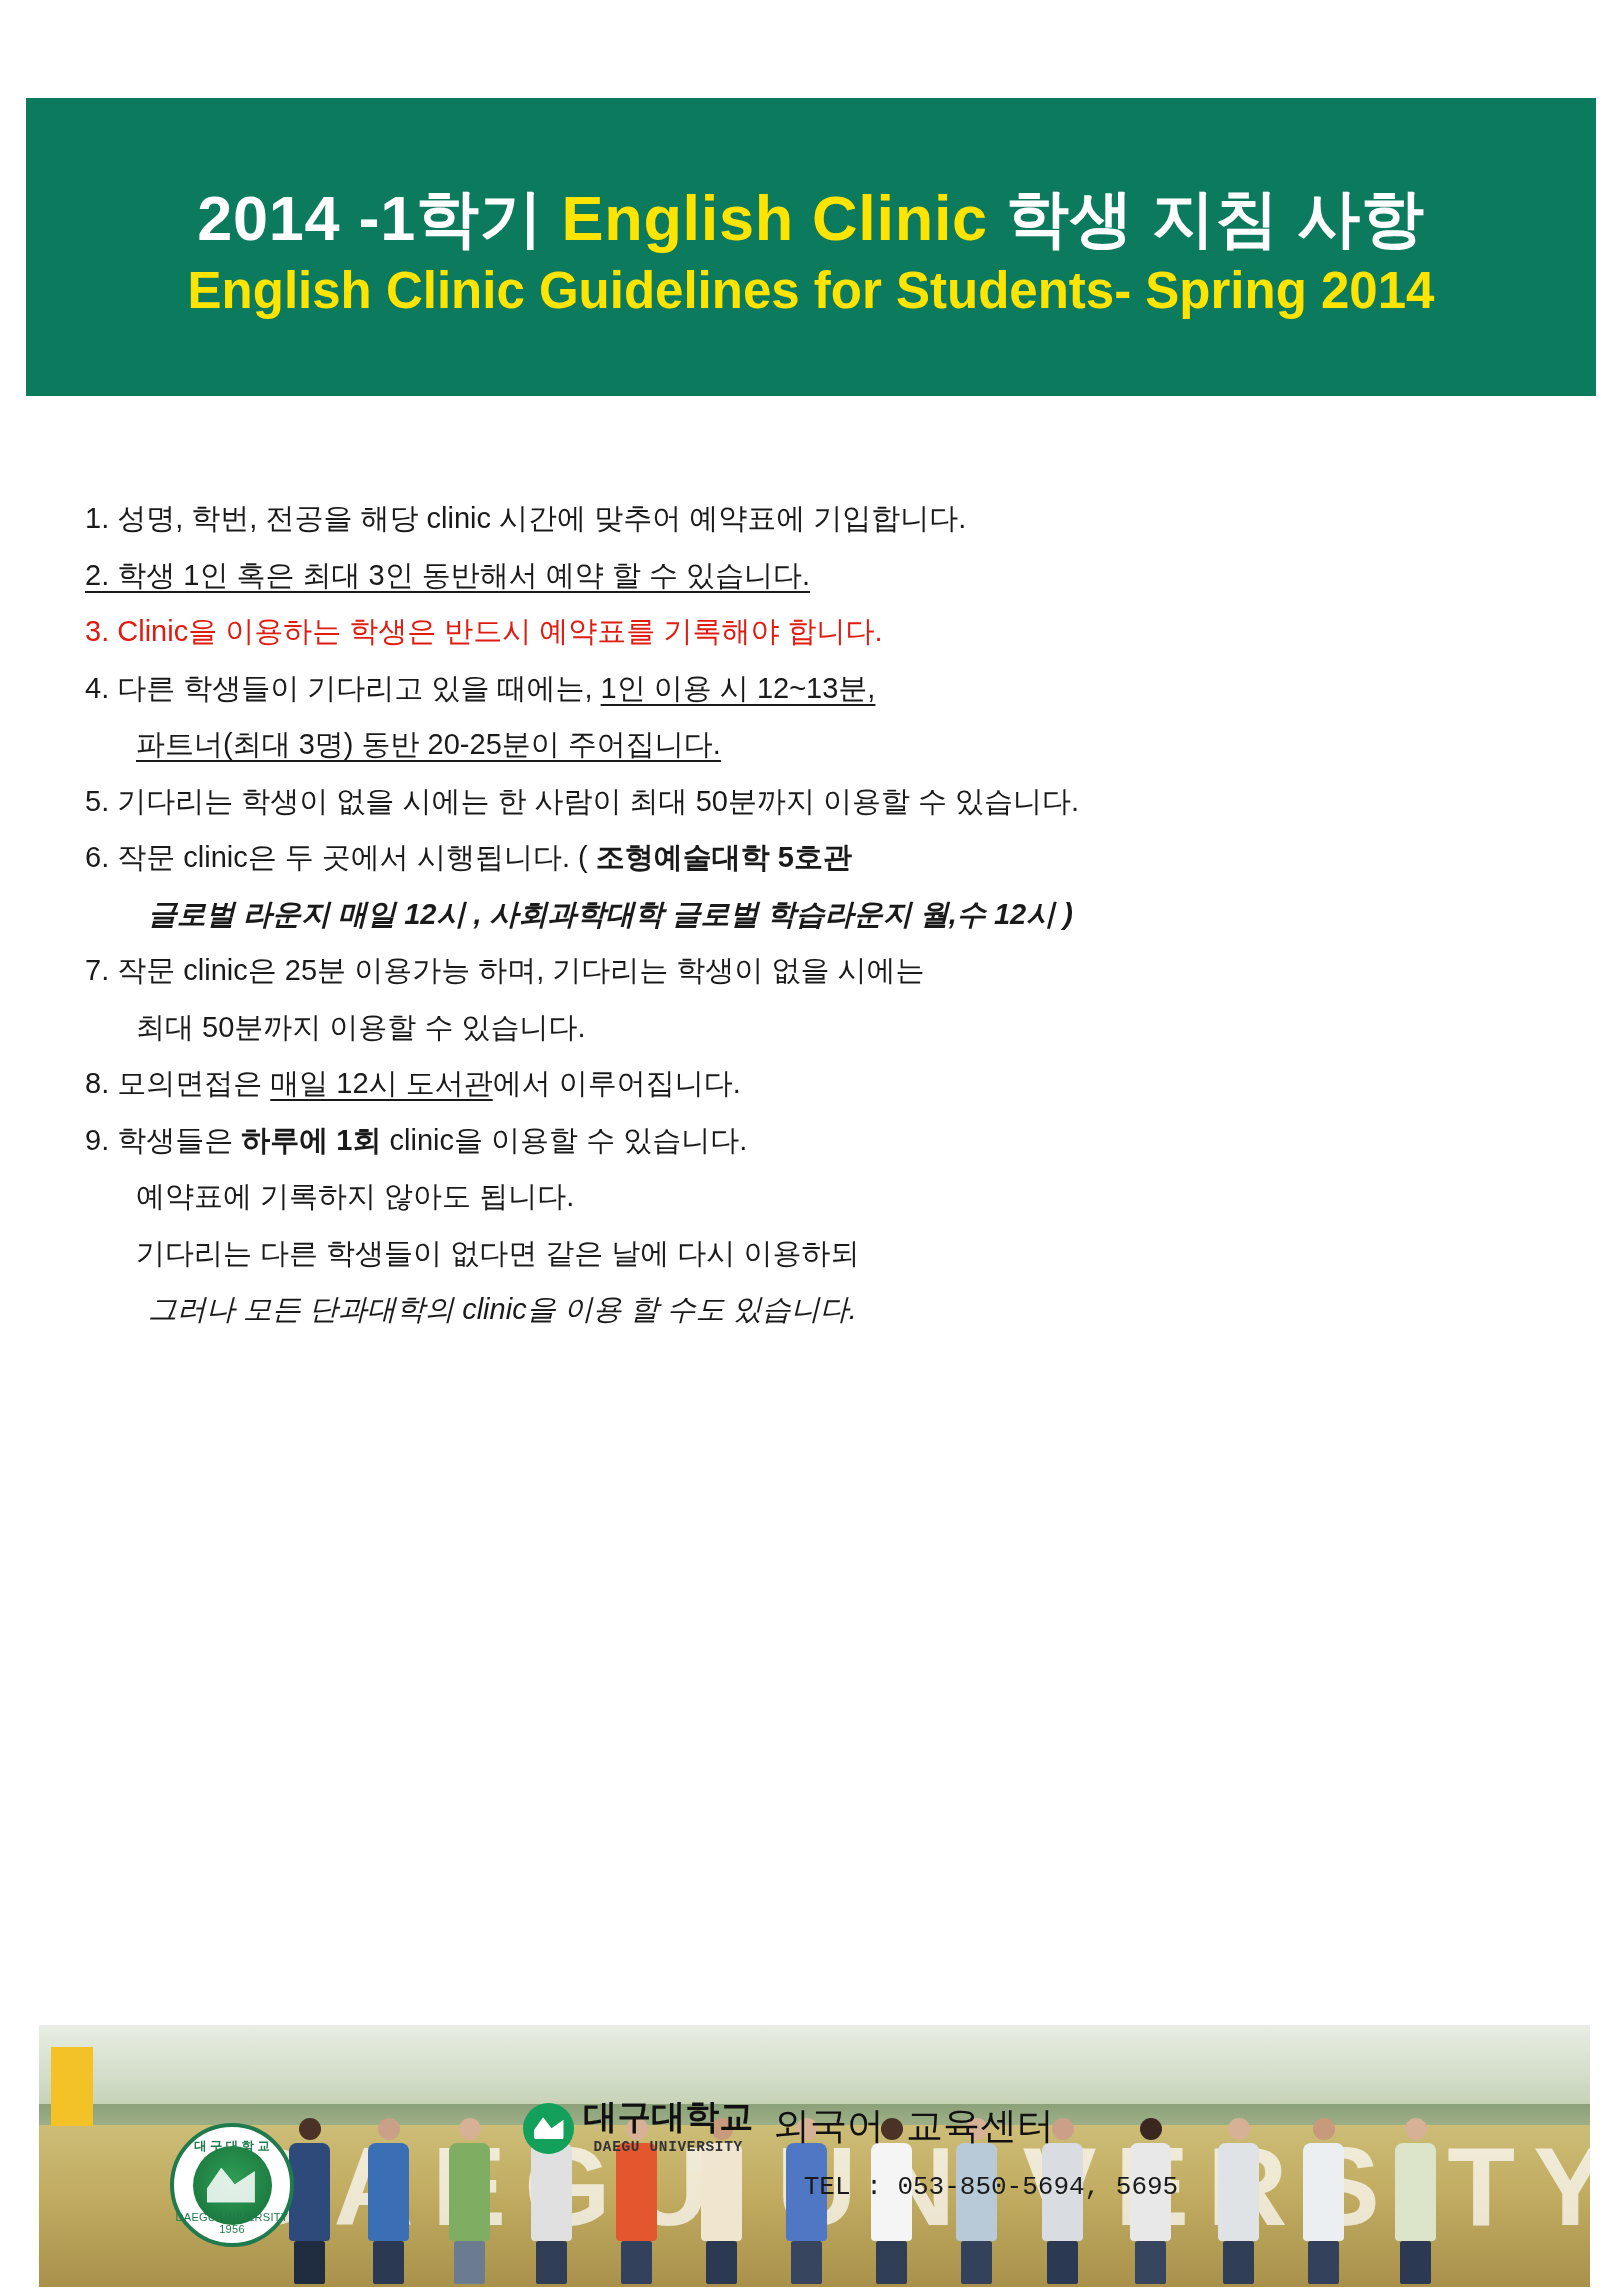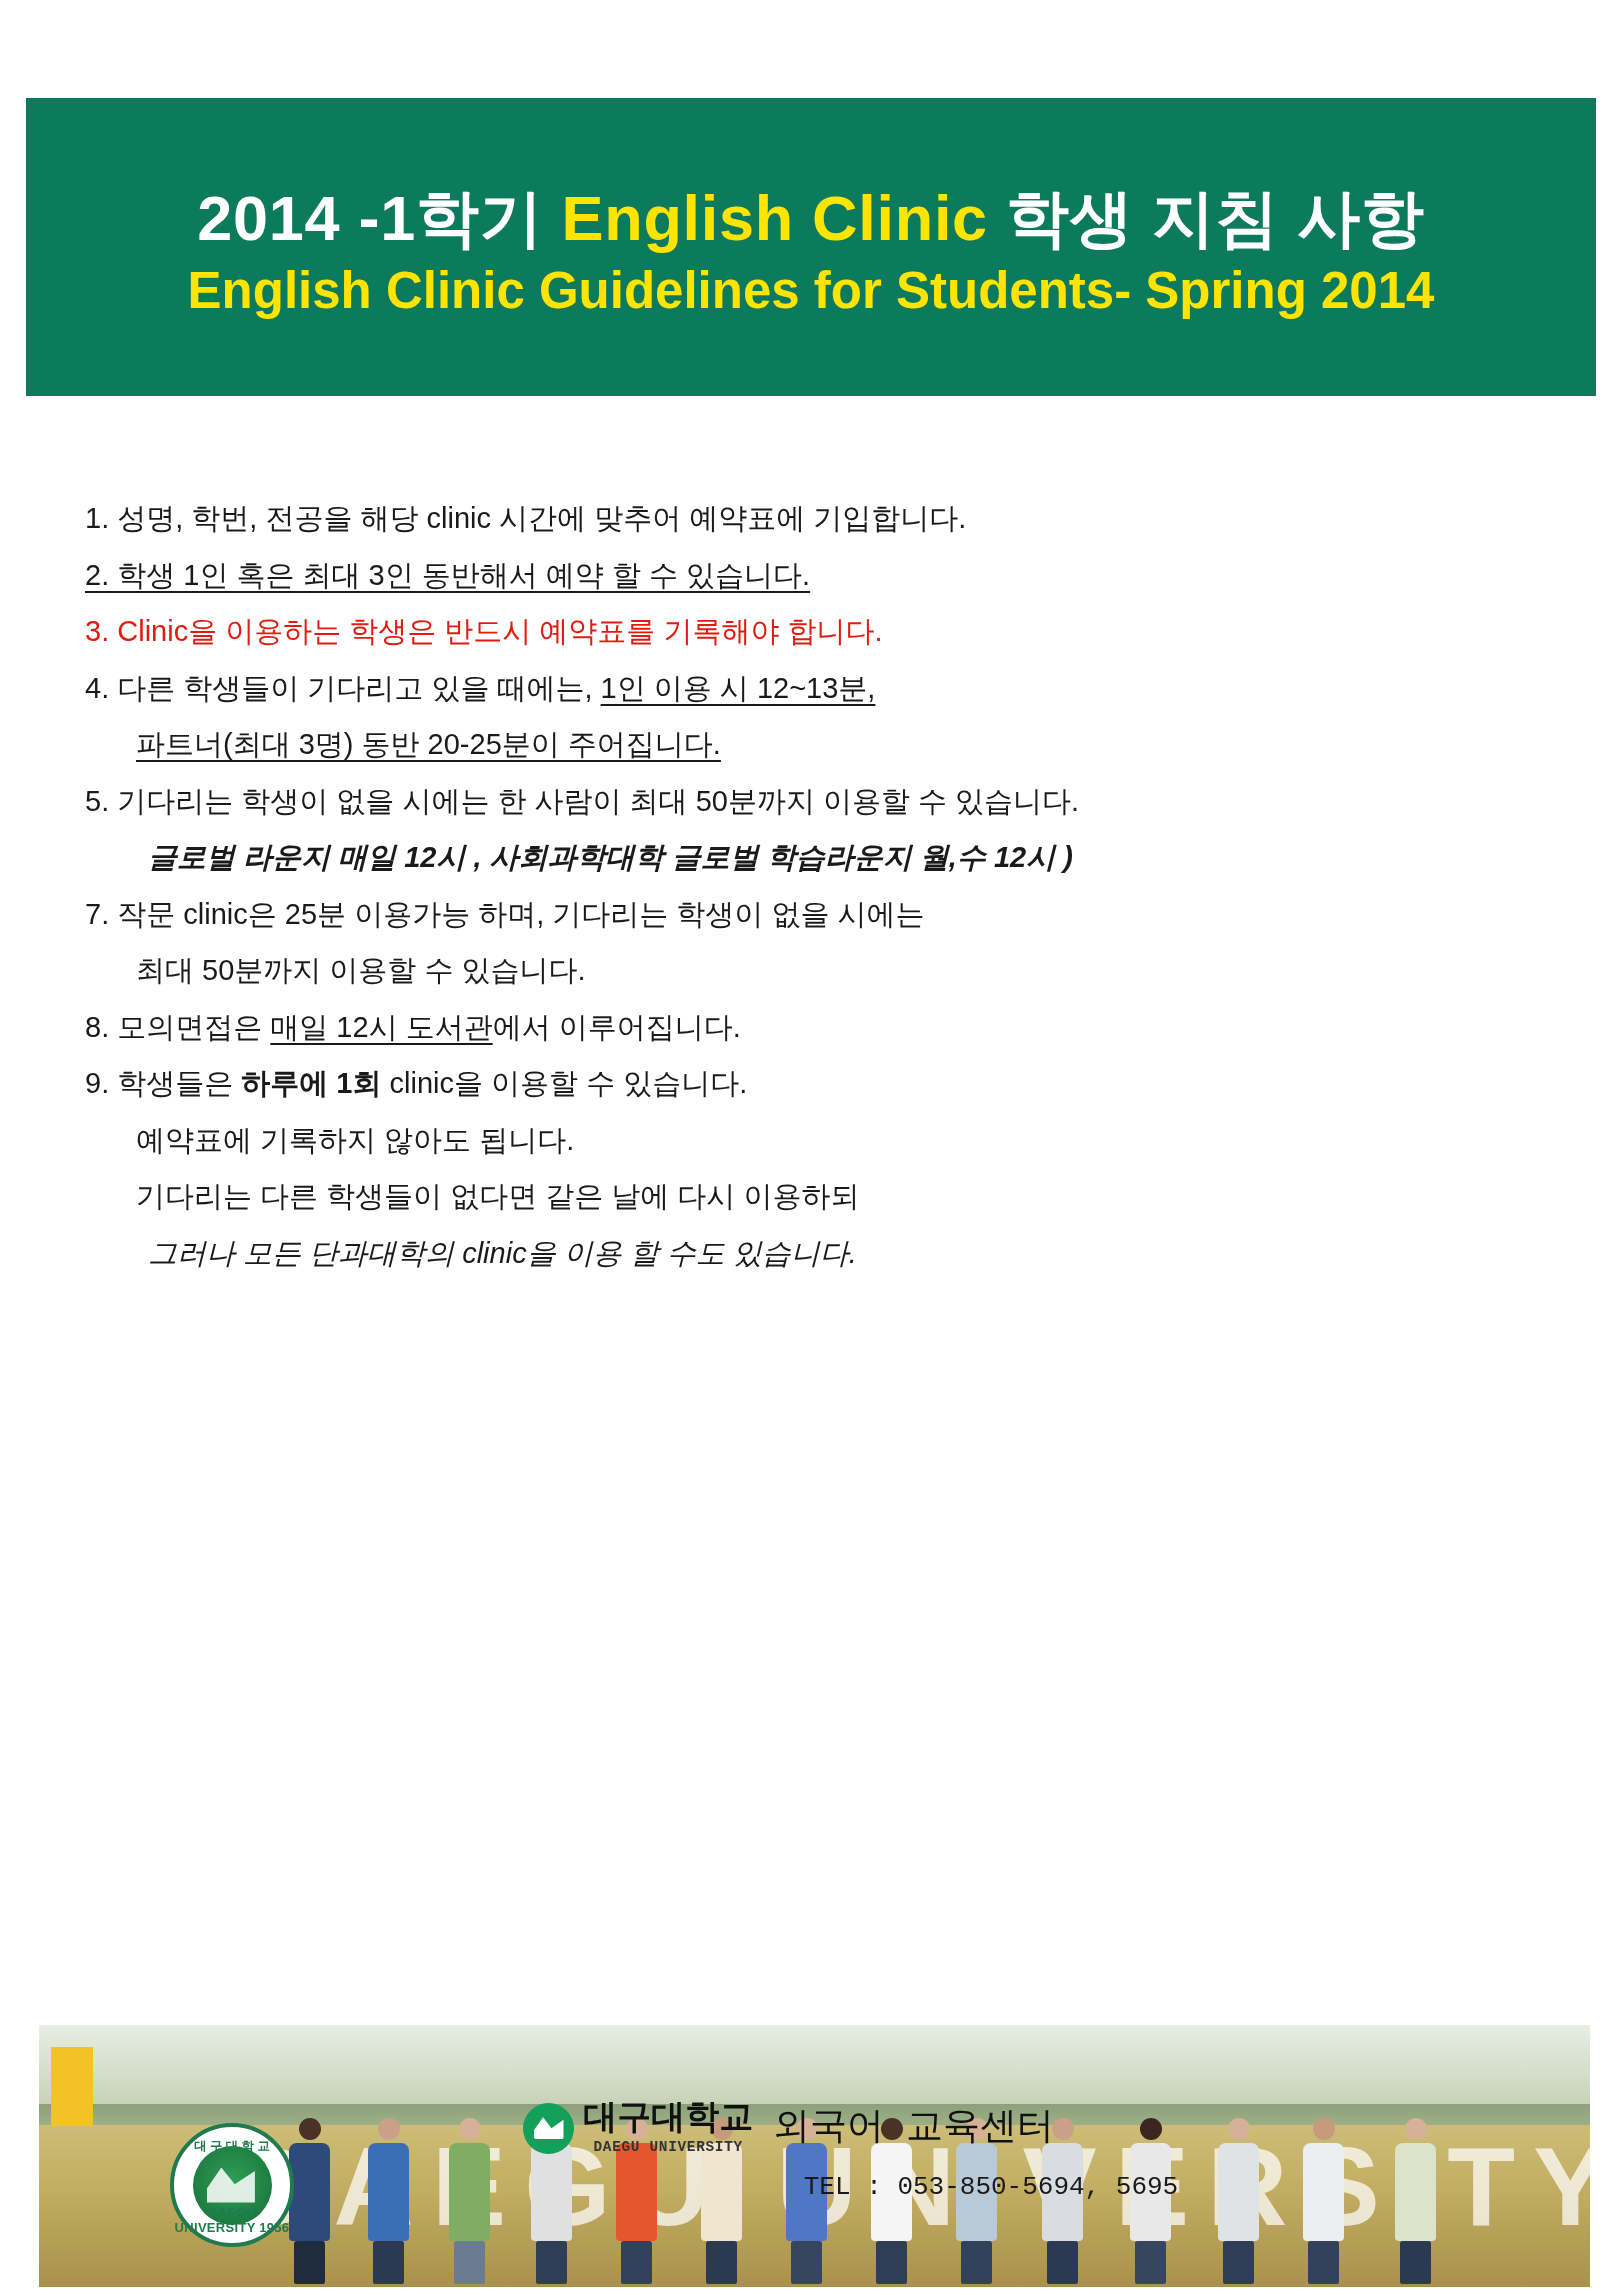--- a/index.html
+++ b/index.html
@@ -180,23 +180,23 @@
     top: 10.5px; left: 0; width: 100%;
     text-align: center;
     font-size: 12.4px;
     color: #1f7a4d;
     font-weight: bold;
   }
   .emblem-caption-bottom {
     position: absolute;
     bottom: 7.9px; left: 0; width: 100%;
     text-align: center;
-    font-size: 13px;
+    font-size: 11px;
     color: #1f7a4d;
-    font-weight: bold;
+    font-weight: normal;
     letter-spacing: 0.3px;
   }
 
   
   .footer-text {
     position: absolute;
     left: 484px;
     top: 77px;
     width: 851px;
     text-align: center;
@@ -272,20 +272,23 @@
   <div class="g-line">
     <span>4. 다른 학생들이 기다리고 있을 때에는, </span><span class="u">1인 이용 시 12~13분,</span>
   </div>
 
   <div class="g-line indent1">
     <span class="u">파트너(최대 3명) 동반 20-25분이 주어집니다.</span>
   </div>
 
   <div class="g-line">5. 기다리는 학생이 없을 시에는 한 사람이 최대 50분까지 이용할 수 있습니다.</div>
 
+  <div class="g-line">
+    <span>6. 작문 clinic은 두 곳에서 시행됩니다. ( </span><span class="b">조형예술대학 5호관</span>
+  </div>
 
   <div class="g-line indent2 bold">글로벌 라운지 매일 12시 , 사회과학대학 글로벌 학습라운지 월,수 12시 )</div>
 
   <div class="g-line">7. 작문 clinic은 25분 이용가능 하며, 기다리는 학생이 없을 시에는</div>
 
   <div class="g-line indent1">최대 50분까지 이용할 수 있습니다.</div>
 
   <div class="g-line">
     <span>8. 모의면접은 </span><span class="u">매일 12시 도서관</span><span>에서 이루어집니다.</span>
   </div>

